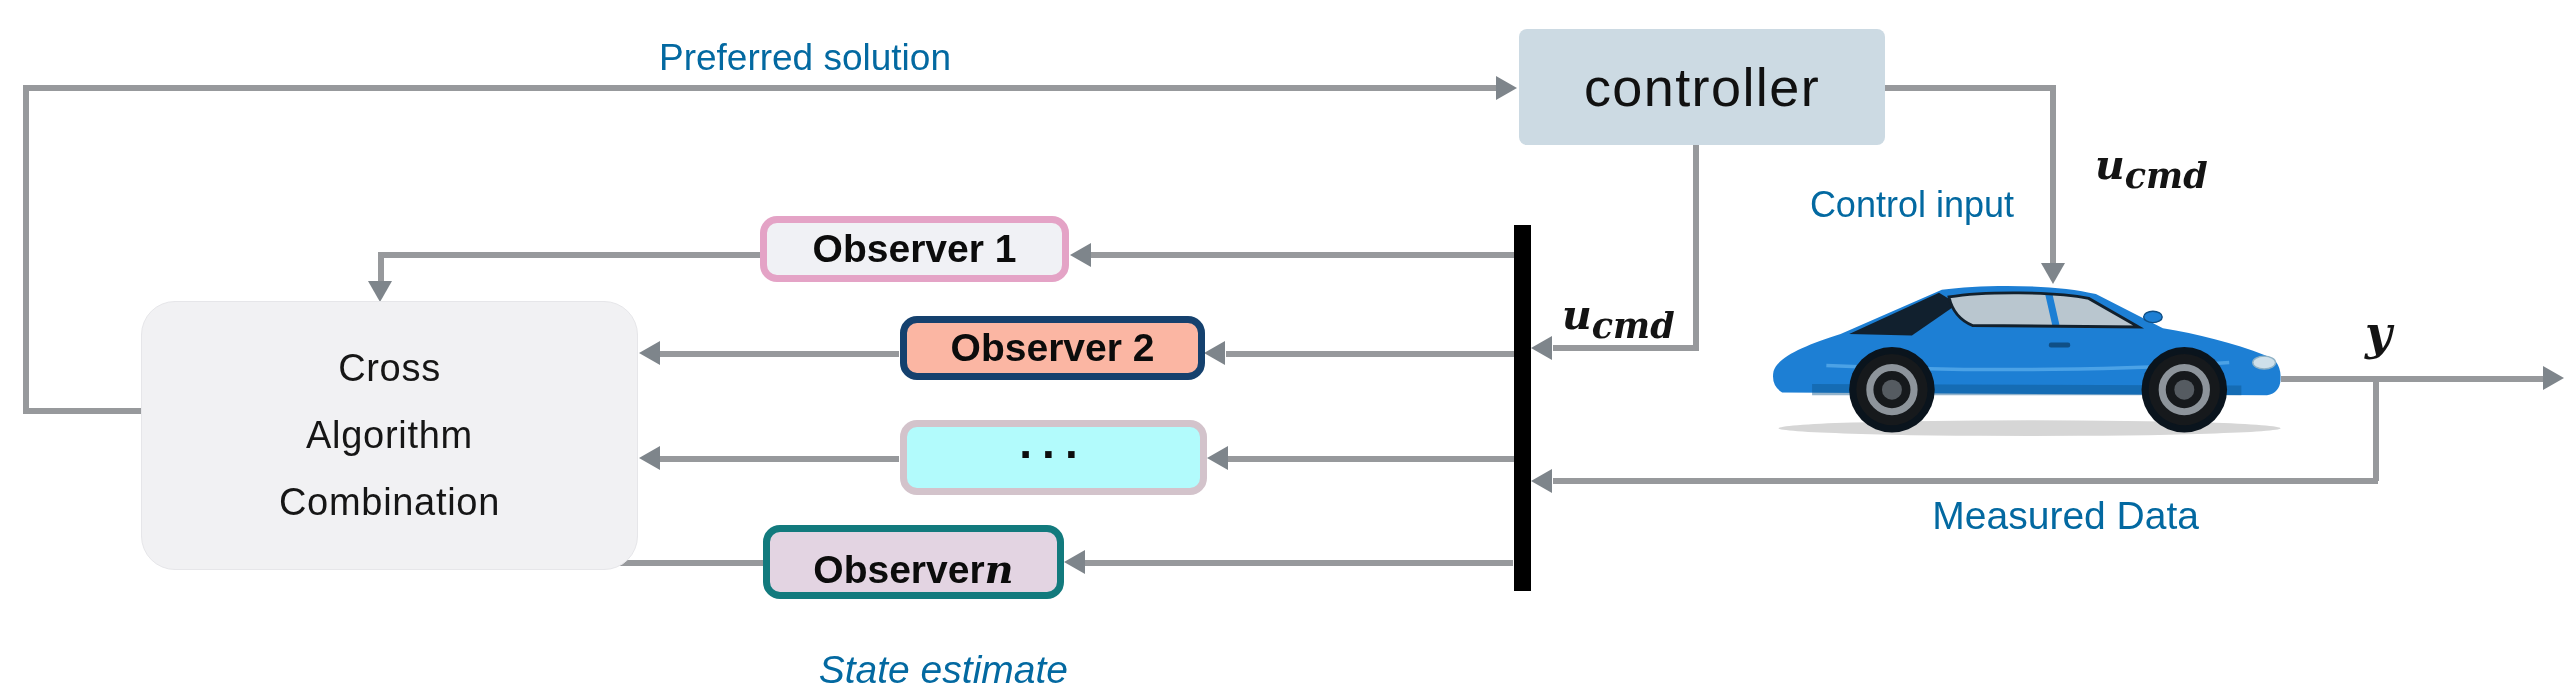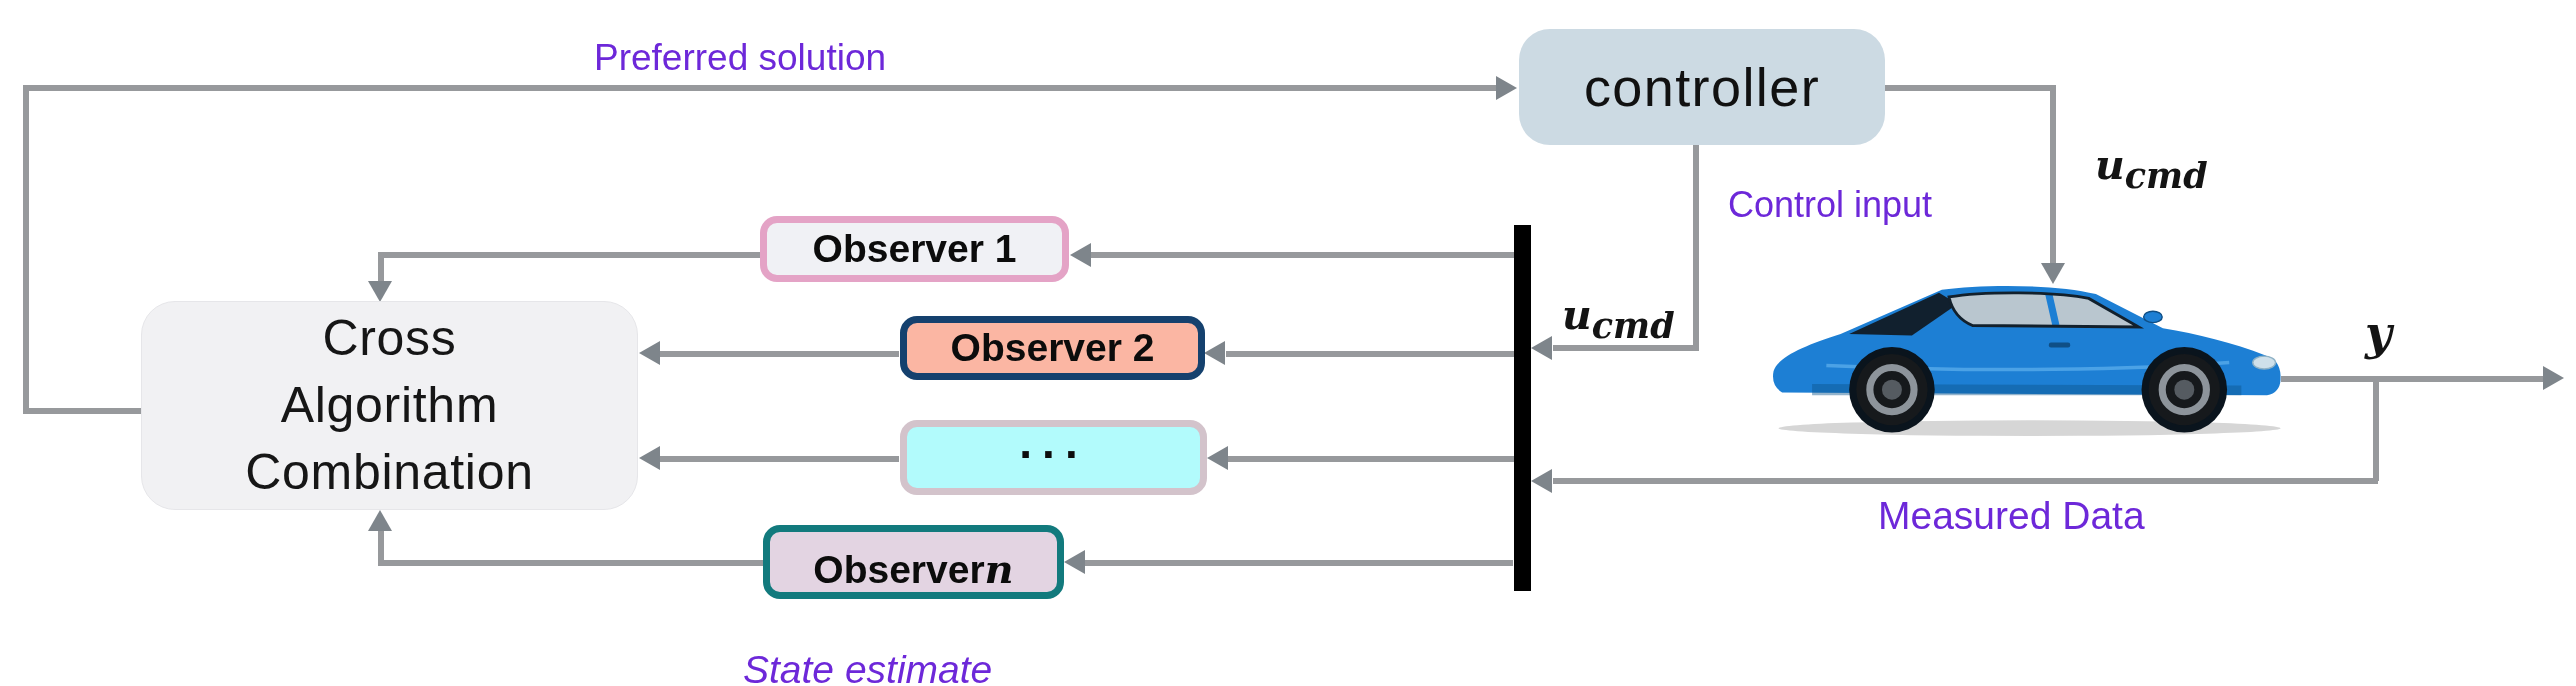--- a/index.html
+++ b/index.html
@@ -10,35 +10,35 @@
   .hline{position:absolute;height:5.7px;background:#97999c;}
   .vline{position:absolute;width:5.7px;background:#97999c;}
   
   .arr{position:absolute;width:0;height:0;border-style:solid;}
   .arr-right{border-width:12px 0 12px 21.4px;border-color:transparent transparent transparent #7e858b;}
   .arr-left{border-width:12px 21.4px 12px 0;border-color:transparent #7e858b transparent transparent;}
   .arr-down{border-width:21.4px 12px 0 12px;border-color:#7e858b transparent transparent transparent;}
   .arr-up{border-width:0 12px 21.4px 12px;border-color:transparent transparent #7e858b transparent;}
   
   .node{position:absolute;display:flex;align-items:center;justify-content:center;box-sizing:border-box;}
-  #controller-box{left:1519px;top:28.6px;width:366px;height:116px;border-radius:31px;
+  #controller-box{left:1519px;top:28.6px;width:366px;height:116px;border-radius:8px;
                   font-size:54px;letter-spacing:1.4px;color:#111;}
-  #cca-box{left:141px;top:301px;width:497px;height:209px;border-radius:34px;border:1.4px solid #e6e6e9;
-           text-align:center;font-size:50px;line-height:67px;color:#161616;letter-spacing:0.7px;}
+  #cca-box{left:141px;top:301px;width:497px;height:269px;border-radius:34px;border:1.4px solid #e6e6e9;
+           text-align:center;font-size:38px;line-height:67px;color:#161616;letter-spacing:0.7px;}
   .obs{border-radius:17px;font-weight:700;font-size:39px;color:#0c0c0c;border:7.1px solid;}
   #obs1{left:760px;top:216px;width:309px;height:66px;}
   #obs2{left:900px;top:316px;width:305px;height:64px;}
   #obs3{left:900px;top:420px;width:307px;height:75px;font-size:46px;letter-spacing:10px;}
   #obs3 .dots{transform:translateY(-30%);}
   #obs4{left:763px;top:525px;width:301px;height:74px;border-width:7.9px;}
   .math-suffix{font-family:"DejaVu Serif",serif;font-style:italic;font-weight:700;}
   
   #sum-bar{left:1514px;top:225px;width:17px;height:366px;background:#000;}
   
-  .lbl{position:absolute;text-align:left;color:#6d28d9;}
+  .lbl{position:absolute;text-align:right;color:#0369a1;}
   #lbl-preferred{left:594px;top:37px;width:357px;font-size:37px;}
   #lbl-control-input{left:1728px;top:184px;width:286px;font-size:36px;}
   #lbl-measured{left:1878px;top:494px;width:321px;font-size:39px;}
   #lbl-state{left:743px;top:648px;width:325px;font-size:39px;font-style:italic;}
   .math{position:absolute;font-family:"DejaVu Serif",serif;font-style:italic;font-weight:700;color:#141414;}
   .math .base{font-size:41px;}
   .math .sub{font-size:35px;vertical-align:-8.6px;}
   #math-y{font-size:46px;}
 </style>
 </head>

